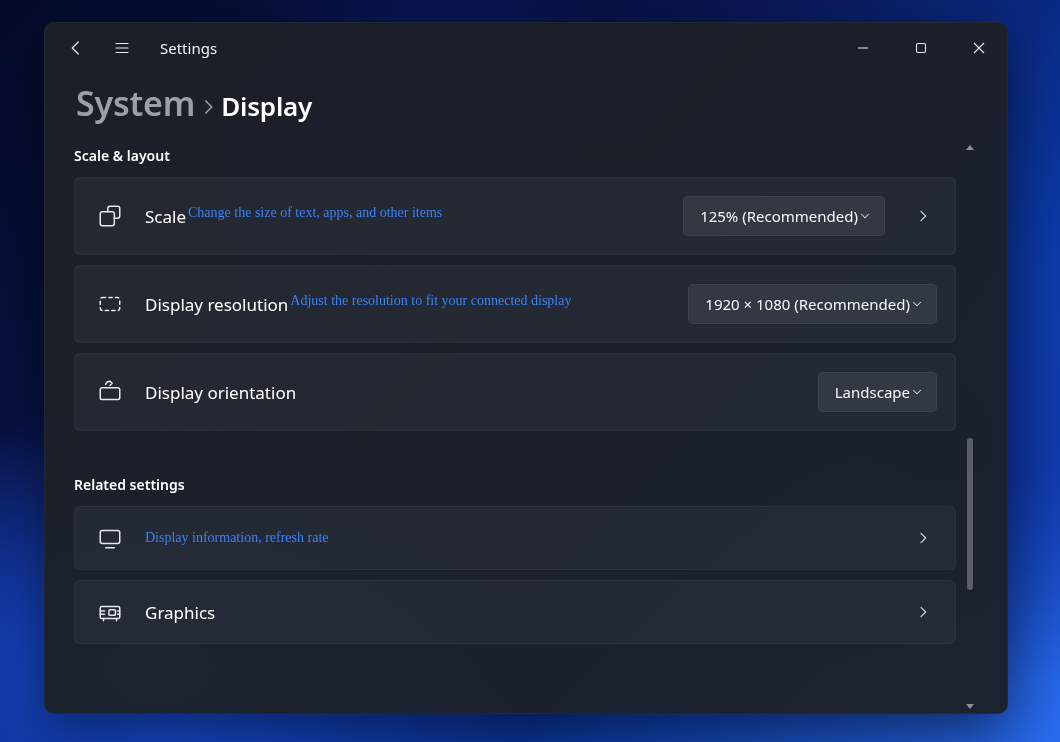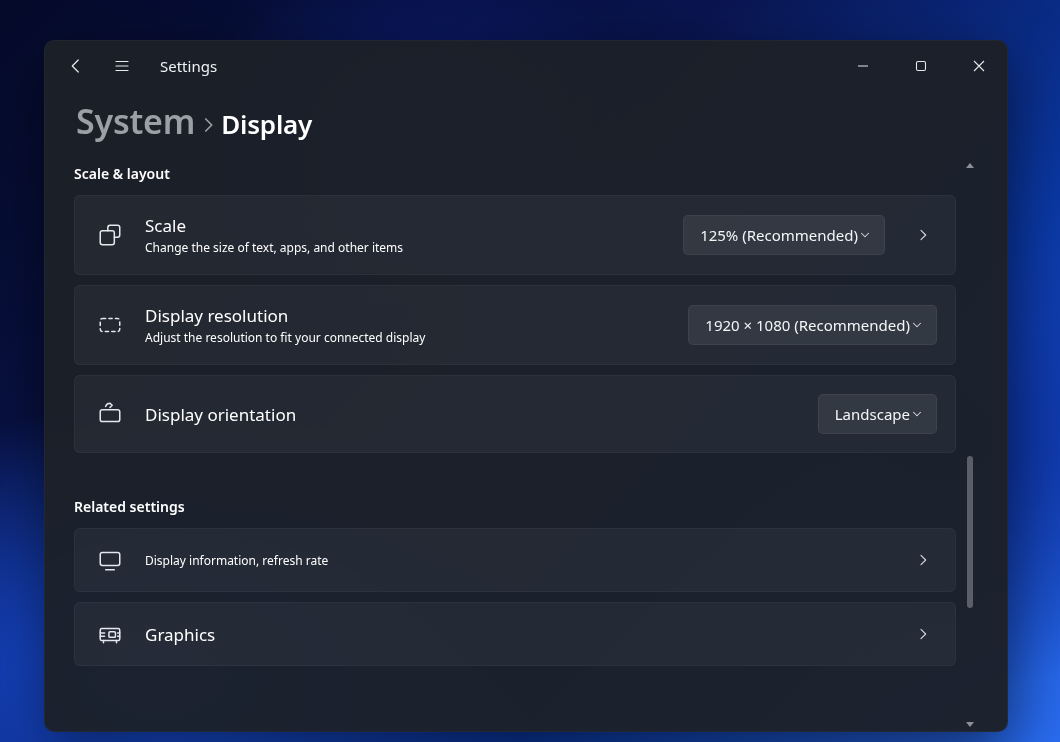--- a/index.html
+++ b/index.html
@@ -8,21 +8,21 @@
     background:
       radial-gradient(ellipse 60% 60% at 15% 90%, #1a5af7 0%, rgba(26,90,247,0) 60%),
       radial-gradient(ellipse 50% 60% at 90% 60%, #0c2f9e 0%, rgba(12,47,158,0) 55%),
       radial-gradient(ellipse 40% 50% at 40% 20%, #0b1e75 0%, rgba(11,30,117,0) 55%),
       linear-gradient(135deg, #050a29 0%, #0a1550 40%, #0a38a3 70%, #2a6cf0 100%);
     position: relative;
   }
 
   .window {
     position: absolute;
-    left: 44px; top: 40px;
+    left: 44px; top: 22px;
     width: 964px; height: 692px;
     background: rgba(28, 32, 40, 0.96);
     border-radius: 10px;
     box-shadow: 0 20px 60px rgba(0,0,0,0.55), inset 0 0 0 1px rgba(255,255,255,0.03);
     color: #eaeef5;
     display: flex;
     flex-direction: column;
     overflow: hidden;
   }
 
@@ -77,23 +77,23 @@
     border-radius: 6px;
     margin-bottom: 10px;
     display: flex; align-items: center;
     padding: 18px 18px 18px 18px;
     gap: 18px;
   }
 
   .card .icon-slot {
     width: 34px; display:flex; justify-content:center; color:#e4e8ee;
   }
-  .card-text { display:flex; flex-direction:column; gap:2px; flex:1; min-width:0; }
+  .card-text { display:flex; flex-direction:row; gap:2px; flex:1; min-width:0; }
   .card-title { font-size: 17px; color:#ffffff; font-weight:400; }
-  .card-sub { font-size: 12px; color:#ffffff; }
+  .card-sub { font-size: 14px; color:#3b82f6;font-family:Liberation Serif, serif; }
 
   .dropdown {
     background: rgba(255,255,255,0.07);
     border: 1px solid rgba(255,255,255,0.06);
     border-radius: 5px;
     height: 40px;
     padding: 0 12px 0 16px;
     display:flex; align-items:center; 
     color:#f4f6f9; font-size:15px;
     cursor: pointer;

